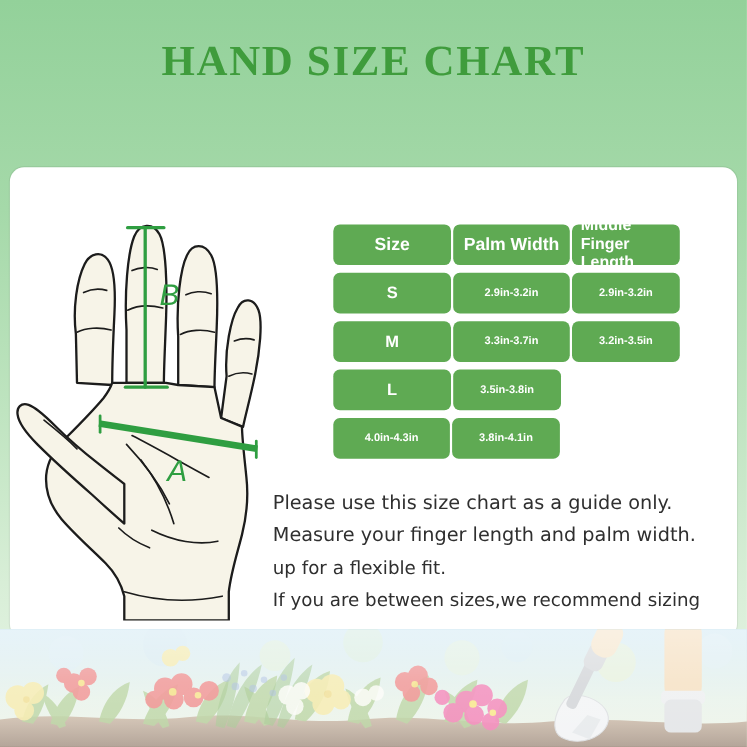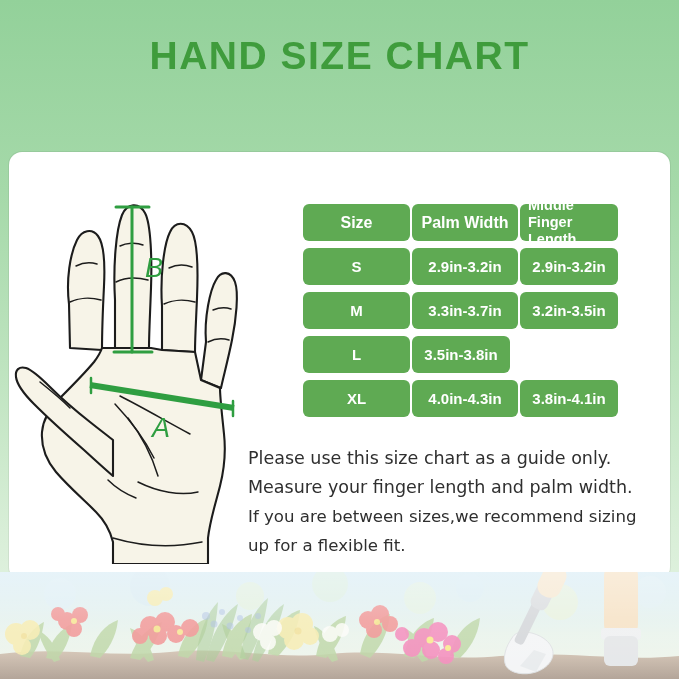--- a/index.html
+++ b/index.html
@@ -14,21 +14,21 @@
   }
 
   
   .title{
     position:absolute;left:0;top:34px;width:679px;
     text-align:center;
     font-size:39px;line-height:44px;
     font-weight:bold;
     letter-spacing:1.5px;
     color:#3f9c3c;
-    font-family:Liberation Sans, sans-serif;
+    font-family:Liberation Serif, serif;
   }
 
   
   .card{
     position:absolute;left:9px;top:152px;width:661px;height:428px;
     background:#ffffff;
     border-radius:13px;
     box-shadow:0 0 0 1px rgba(0,0,0,0.06);
   }
 
@@ -54,21 +54,21 @@
     font-size:15px;
     font-weight:bold;
     padding:0 4px;
     line-height:16px;
   }
   .c1{width:107px;}
   .c2{width:106px;}
   .c3{width:98px;}
   .trow.head .cell{font-size:16px;}
   .trow.head .c3{font-size:14.5px;line-height:17px;}
-  .trow.body .cell{font-weight:bold;font-size:15px;}
+  .trow.body .cell{font-weight:bold;font-size:10px;}
   .trow.body .c1{font-size:15px;}
   .hdr-two{display:block;text-align:left;width:100%;padding-left:4px;}
 
   
   .note{
     position:absolute;left:248px;top:444px;width:396px;
     color:#2f2f2f;
     font-size:17.5px;
     line-height:29px;
     font-family:"DejaVu Sans", sans-serif;
@@ -208,31 +208,30 @@
       <div class="cell c2">3.3in-3.7in</div>
       <div class="cell c3">3.2in-3.5in</div>
     </div>
 
     <div class="trow body">
       <div class="cell c1">L</div>
       <div class="cell c3">3.5in-3.8in</div>
     </div>
 
     <div class="trow body">
-      <div class="cell c1">XL</div>
       <div class="cell c2">4.0in-4.3in</div>
       <div class="cell c3">3.8in-4.1in</div>
     </div>
   </div>
 
   <div class="note">
     <span class="ln">Please use this size chart as a guide only.</span>
     <span class="ln">Measure your finger length and palm width.</span>
+    <span class="ln small">up for a flexible fit.</span>
     <span class="ln small">If you are between sizes,we recommend sizing</span>
-    <span class="ln small">up for a flexible fit.</span>
   </div>
 
   <div class="garden">
     <svg viewBox="0 0 679 107" xmlns="http://www.w3.org/2000/svg">
       <defs>
         <linearGradient id="skyG" x1="0" y1="0" x2="0" y2="1">
           <stop offset="0%" stop-color="#bfe0ef"></stop>
           <stop offset="60%" stop-color="#dcecdf"></stop>
           <stop offset="100%" stop-color="#e8eedb"></stop>
         </linearGradient>

